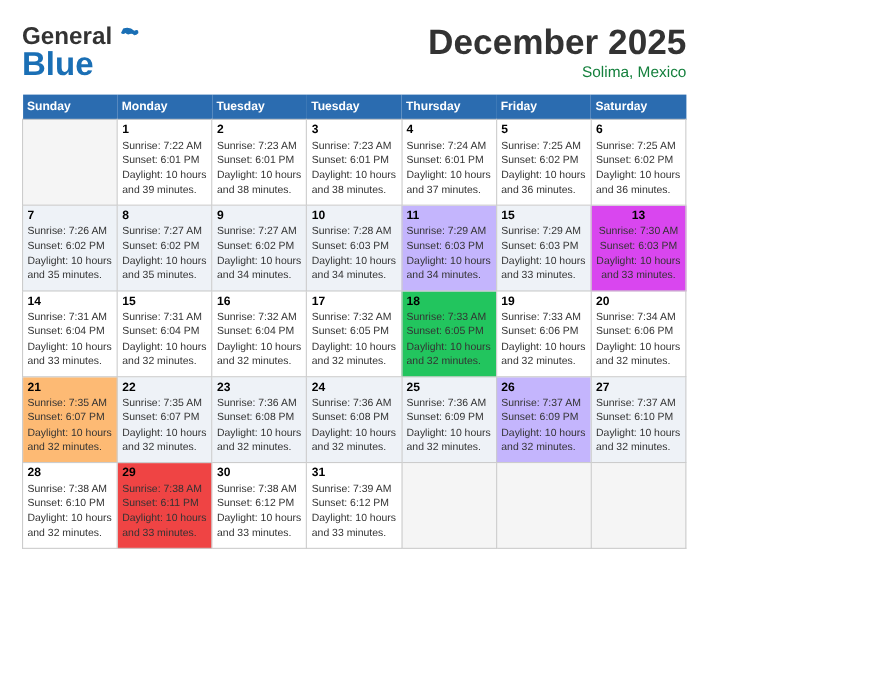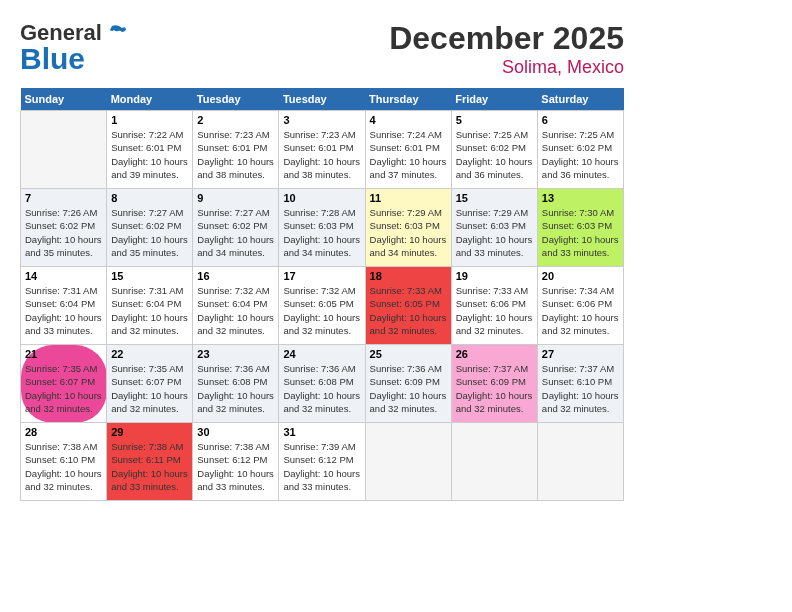--- a/index.html
+++ b/index.html
@@ -28,22 +28,22 @@
     .logo-blue { color: #1a6fb5; }
     .title-section {
       text-align: right;
     }
     .month-year {
       font-size: 32px;
       font-weight: bold;
       color: #333;
     }
     .location {
-      font-size: 18px;
-      color: #be185d;
+      font-size: 14px;
+      color: #15803d;
     }
     table {
       width: 100%;
       border-collapse: collapse;
       font-size: 10px;
     }
     th {
       background-color: #2b6cb0;
       color: white;
       padding: 5px 4px;
@@ -153,29 +153,29 @@
             <div class="cell-text">Sunrise: 7:27 AM<br>Sunset: 6:02 PM<br>Daylight: 10 hours and 35 minutes.</div>
           </td>
           <td style="background: rgb(238, 242, 247);">
             <span class="day-num">9</span>
             <div class="cell-text">Sunrise: 7:27 AM<br>Sunset: 6:02 PM<br>Daylight: 10 hours and 34 minutes.</div>
           </td>
           <td style="background: rgb(238, 242, 247);">
             <span class="day-num">10</span>
             <div class="cell-text">Sunrise: 7:28 AM<br>Sunset: 6:03 PM<br>Daylight: 10 hours and 34 minutes.</div>
           </td>
-          <td style="background: #fef9c3;">
+          <td style="background: #c4b5fd;">
             <span class="day-num">11</span>
             <div class="cell-text">Sunrise: 7:29 AM<br>Sunset: 6:03 PM<br>Daylight: 10 hours and 34 minutes.</div>
           </td>
           <td style="background: rgb(238, 242, 247);">
             <span class="day-num">15</span>
             <div class="cell-text">Sunrise: 7:29 AM<br>Sunset: 6:03 PM<br>Daylight: 10 hours and 33 minutes.</div>
           </td>
-          <td style="background: #bef264;">
+          <td style="background: #d946ef; text-align: center;">
             <span class="day-num">13</span>
             <div class="cell-text">Sunrise: 7:30 AM<br>Sunset: 6:03 PM<br>Daylight: 10 hours and 33 minutes.</div>
           </td>
         </tr>
         <tr>
           <td style="background: rgb(255, 255, 255);">
             <span class="day-num">14</span>
             <div class="cell-text">Sunrise: 7:31 AM<br>Sunset: 6:04 PM<br>Daylight: 10 hours and 33 minutes.</div>
           </td>
           <td style="background: rgb(255, 255, 255);">
@@ -183,55 +183,55 @@
             <div class="cell-text">Sunrise: 7:31 AM<br>Sunset: 6:04 PM<br>Daylight: 10 hours and 32 minutes.</div>
           </td>
           <td style="background: rgb(255, 255, 255);">
             <span class="day-num">16</span>
             <div class="cell-text">Sunrise: 7:32 AM<br>Sunset: 6:04 PM<br>Daylight: 10 hours and 32 minutes.</div>
           </td>
           <td style="background: rgb(255, 255, 255);">
             <span class="day-num">17</span>
             <div class="cell-text">Sunrise: 7:32 AM<br>Sunset: 6:05 PM<br>Daylight: 10 hours and 32 minutes.</div>
           </td>
-          <td style="background: #ef4444;">
+          <td style="background: #22c55e;">
             <span class="day-num">18</span>
             <div class="cell-text">Sunrise: 7:33 AM<br>Sunset: 6:05 PM<br>Daylight: 10 hours and 32 minutes.</div>
           </td>
           <td style="background: rgb(255, 255, 255);">
             <span class="day-num">19</span>
             <div class="cell-text">Sunrise: 7:33 AM<br>Sunset: 6:06 PM<br>Daylight: 10 hours and 32 minutes.</div>
           </td>
           <td style="background: rgb(255, 255, 255);">
             <span class="day-num">20</span>
             <div class="cell-text">Sunrise: 7:34 AM<br>Sunset: 6:06 PM<br>Daylight: 10 hours and 32 minutes.</div>
           </td>
         </tr>
         <tr>
-          <td style="background: #ec4899; border-radius: 32px;">
+          <td style="background: #fdba74;">
             <span class="day-num">21</span>
             <div class="cell-text">Sunrise: 7:35 AM<br>Sunset: 6:07 PM<br>Daylight: 10 hours and 32 minutes.</div>
           </td>
           <td style="background: rgb(238, 242, 247);">
             <span class="day-num">22</span>
             <div class="cell-text">Sunrise: 7:35 AM<br>Sunset: 6:07 PM<br>Daylight: 10 hours and 32 minutes.</div>
           </td>
           <td style="background: rgb(238, 242, 247);">
             <span class="day-num">23</span>
             <div class="cell-text">Sunrise: 7:36 AM<br>Sunset: 6:08 PM<br>Daylight: 10 hours and 32 minutes.</div>
           </td>
           <td style="background: rgb(238, 242, 247);">
             <span class="day-num">24</span>
             <div class="cell-text">Sunrise: 7:36 AM<br>Sunset: 6:08 PM<br>Daylight: 10 hours and 32 minutes.</div>
           </td>
           <td style="background: rgb(238, 242, 247);">
             <span class="day-num">25</span>
             <div class="cell-text">Sunrise: 7:36 AM<br>Sunset: 6:09 PM<br>Daylight: 10 hours and 32 minutes.</div>
           </td>
-          <td style="background: #f9a8d4;">
+          <td style="background: #c4b5fd;">
             <span class="day-num">26</span>
             <div class="cell-text">Sunrise: 7:37 AM<br>Sunset: 6:09 PM<br>Daylight: 10 hours and 32 minutes.</div>
           </td>
           <td style="background: rgb(238, 242, 247);">
             <span class="day-num">27</span>
             <div class="cell-text">Sunrise: 7:37 AM<br>Sunset: 6:10 PM<br>Daylight: 10 hours and 32 minutes.</div>
           </td>
         </tr>
         <tr>
           <td style="background: rgb(255, 255, 255);">

